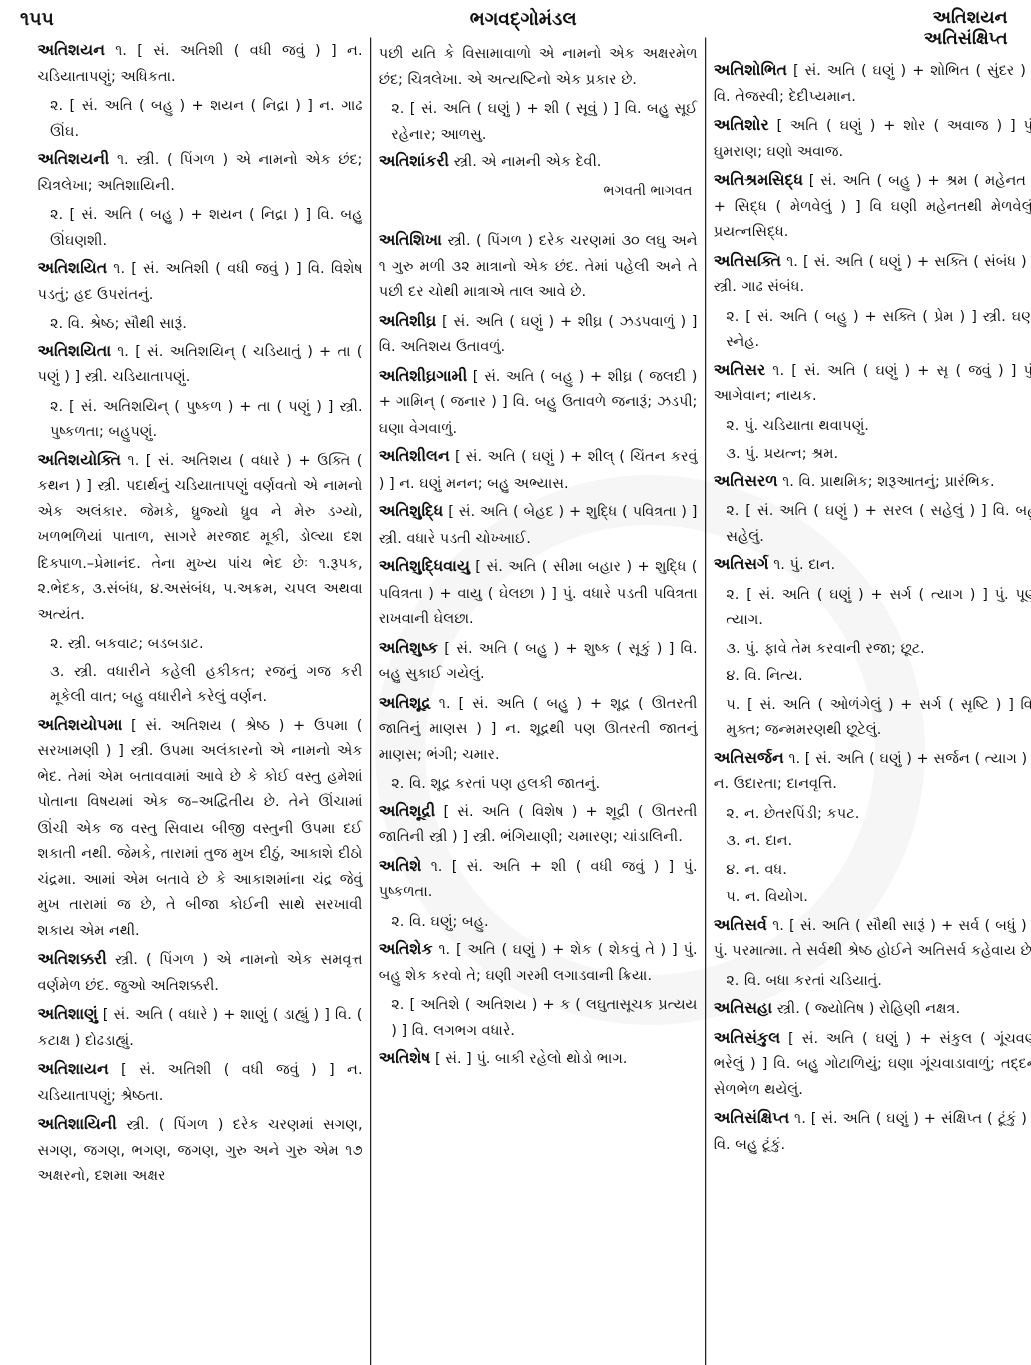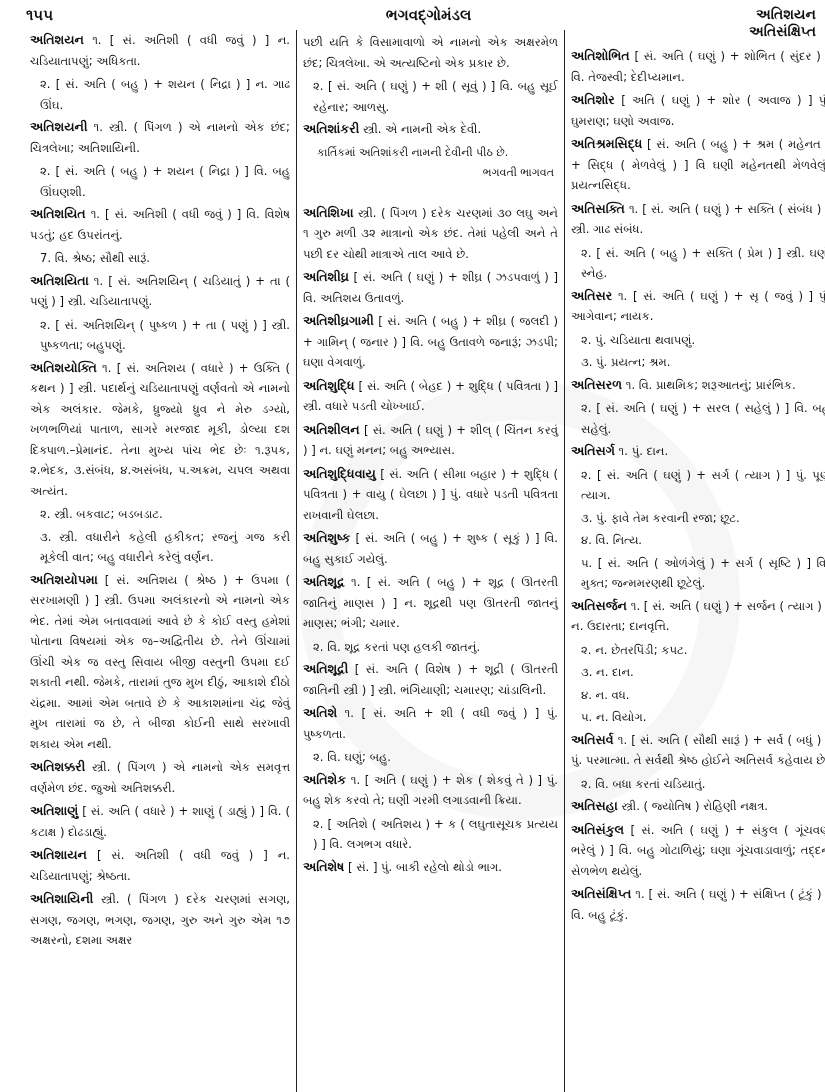--- a/index.html
+++ b/index.html
@@ -2,21 +2,21 @@
 <html><head>
 <meta charset="utf-8">
 <style>
   html, body { margin: 0; padding: 0; background: #ffffff; }
   body {
     width: 825px; height: 1092px; overflow: hidden; position: relative;
     font-family: "DejaVu Sans", "Liberation Sans", sans-serif;
     color: #111111;
   }
   .page-header {
-    position: absolute; left: 16px; top: 0; width: 808px; height: 52px;
+    position: absolute; left: 6px; top: 0; width: 808px; height: 52px;
   }
   .page-number {
     position: absolute; left: 10px; top: 6px; font-size: 15px; font-weight: bold;
   }
   .book-title {
     position: absolute; left: 0; width: 825px; top: 6px; text-align: center;
     font-size: 15px; font-weight: bold;
   }
   .guide-words {
     position: absolute; right: 8px; top: 6px; text-align: right;
@@ -61,43 +61,42 @@
 
 <div class="watermark"></div>
 
 <div class="columns">
   <div class="col col-1">
       <div class="entry"><span class="headword">અતિશયન</span> <span>૧. [ સં. અતિશી ( વધી જવું ) ] ન. ચડિયાતાપણું; અધિકતા.</span></div>
       <div class="sense">૨. [ સં. અતિ ( બહુ ) + શયન ( નિદ્રા ) ] ન. ગાઢ ઊંઘ.</div>
       <div class="entry"><span class="headword">અતિશયની</span> <span>૧. સ્ત્રી. ( પિંગળ ) એ નામનો એક છંદ; ચિત્રલેખા; અતિશાયિની.</span></div>
       <div class="sense">૨. [ સં. અતિ ( બહુ ) + શયન ( નિદ્રા ) ] વિ. બહુ ઊંઘણશી.</div>
       <div class="entry"><span class="headword">અતિશયિત</span> <span>૧. [ સં. અતિશી ( વધી જવું ) ] વિ. વિશેષ પડતું; હદ ઉપરાંતનું.</span></div>
-      <div class="sense">7. વિ. શ્રેષ્ઠ; સૌથી સારૂં.</div>
+      <div class="sense">૨. વિ. શ્રેષ્ઠ; સૌથી સારૂં.</div>
       <div class="entry"><span class="headword">અતિશયિતા</span> <span>૧. [ સં. અતિશયિન્ ( ચડિયાતું ) + તા ( પણું ) ] સ્ત્રી. ચડિયાતાપણું.</span></div>
       <div class="sense">૨. [ સં. અતિશયિન્ ( પુષ્કળ ) + તા ( પણું ) ] સ્ત્રી. પુષ્કળતા; બહુપણું.</div>
       <div class="entry"><span class="headword">અતિશયોક્તિ</span> <span>૧. [ સં. અતિશય ( વધારે ) + ઉક્તિ ( કથન ) ] સ્ત્રી. પદાર્થનું ચડિયાતાપણું વર્ણવતો એ નામનો એક અલંકાર. જેમકે, ધ્રુજ્યો ધ્રુવ ને મેરુ ડગ્યો, ખળભળિયાં પાતાળ, સાગરે મરજાદ મૂકી, ડોલ્યા દશ દિક્પાળ.–પ્રેમાનંદ. તેના મુખ્ય પાંચ ભેદ છેઃ ૧.રૂપક, ૨.ભેદક, ૩.સંબંધ, ૪.અસંબંધ, ૫.અક્રમ, ચપલ અથવા અત્યંત.</span></div>
       <div class="sense">૨. સ્ત્રી. બકવાટ; બડબડાટ.</div>
       <div class="sense">૩. સ્ત્રી. વધારીને કહેલી હકીકત; રજનું ગજ કરી મૂકેલી વાત; બહુ વધારીને કરેલું વર્ણન.</div>
       <div class="entry"><span class="headword">અતિશયોપમા</span> <span>[ સં. અતિશય ( શ્રેષ્ઠ ) + ઉપમા ( સરખામણી ) ] સ્ત્રી. ઉપમા અલંકારનો એ નામનો એક ભેદ. તેમાં એમ બતાવવામાં આવે છે કે કોઈ વસ્તુ હમેશાં પોતાના વિષયમાં એક જ–અદ્વિતીય છે. તેને ઊંચામાં ઊંચી એક જ વસ્તુ સિવાય બીજી વસ્તુની ઉપમા દઈ શકાતી નથી. જેમકે, તારામાં તુજ મુખ દીઠું, આકાશે દીઠો ચંદ્રમા. આમાં એમ બતાવે છે કે આકાશમાંના ચંદ્ર જેવું મુખ તારામાં જ છે, તે બીજા કોઈની સાથે સરખાવી શકાય એમ નથી.</span></div>
       <div class="entry"><span class="headword">અતિશક્કરી</span> <span>સ્ત્રી. ( પિંગળ ) એ નામનો એક સમવૃત્ત વર્ણમેળ છંદ. જુઓ અતિશક્કરી.</span></div>
       <div class="entry"><span class="headword">અતિશાણું</span> <span>[ સં. અતિ ( વધારે ) + શાણું ( ડાહ્યું ) ] વિ. ( કટાક્ષ ) દોઢડાહ્યું.</span></div>
       <div class="entry"><span class="headword">અતિશાયન</span> <span>[ સં. અતિશી ( વધી જવું ) ] ન. ચડિયાતાપણું; શ્રેષ્ઠતા.</span></div>
       <div class="entry"><span class="headword">અતિશાયિની</span> <span>સ્ત્રી. ( પિંગળ ) દરેક ચરણમાં સગણ, સગણ, જગણ, ભગણ, જગણ, ગુરુ અને ગુરુ એમ ૧૭ અક્ષરનો, દશમા અક્ષર</span></div>
     </div>
   <div class="col col-2">
       <div class="cont">પછી યતિ કે વિસામાવાળો એ નામનો એક અક્ષરમેળ છંદ; ચિત્રલેખા. એ અત્યષ્ટિનો એક પ્રકાર છે.</div>
       <div class="sense">૨. [ સં. અતિ ( ઘણું ) + શી ( સૂવું ) ] વિ. બહુ સૂઈ રહેનાર; આળસુ.</div>
       <div class="entry"><span class="headword">અતિશાંકરી</span> <span>સ્ત્રી. એ નામની એક દેવી.</span></div>
-      <div class="quote">કાર્તિકમાં અતિશાંકરી નામની દેવીની પીઠ છે.</div>
       <div class="quote-src">ભગવતી ભાગવત</div>
       <div class="entry"><span class="headword">અતિશિખા</span> <span>સ્ત્રી. ( પિંગળ ) દરેક ચરણમાં ૩૦ લઘુ અને ૧ ગુરુ મળી ૩૨ માત્રાનો એક છંદ. તેમાં પહેલી અને તે પછી દર ચોથી માત્રાએ તાલ આવે છે.</span></div>
       <div class="entry"><span class="headword">અતિશીઘ્ર</span> <span>[ સં. અતિ ( ઘણું ) + શીઘ્ર ( ઝડપવાળું ) ] વિ. અતિશય ઉતાવળું.</span></div>
       <div class="entry"><span class="headword">અતિશીઘ્રગામી</span> <span>[ સં. અતિ ( બહુ ) + શીઘ્ર ( જલદી ) + ગામિન્ ( જનાર ) ] વિ. બહુ ઉતાવળે જનારૂં; ઝડપી; ઘણા વેગવાળું.</span></div>
+      <div class="entry"><span class="headword">અતિશીલન</span> <span>[ સં. અતિ ( ઘણું ) + શીલ્ ( ચિંતન કરવું ) ] ન. ઘણું મનન; બહુ અભ્યાસ.</span></div>
       <div class="entry"><span class="headword">અતિશુદ્ધિ</span> <span>[ સં. અતિ ( બેહદ ) + શુદ્ધિ ( પવિત્રતા ) ] સ્ત્રી. વધારે પડતી ચોખ્ખાઈ.</span></div>
-      <div class="entry"><span class="headword">અતિશીલન</span> <span>[ સં. અતિ ( ઘણું ) + શીલ્ ( ચિંતન કરવું ) ] ન. ઘણું મનન; બહુ અભ્યાસ.</span></div>
       <div class="entry"><span class="headword">અતિશુદ્ધિવાયુ</span> <span>[ સં. અતિ ( સીમા બહાર ) + શુદ્ધિ ( પવિત્રતા ) + વાયુ ( ઘેલછા ) ] પું. વધારે પડતી પવિત્રતા રાખવાની ઘેલછા.</span></div>
       <div class="entry"><span class="headword">અતિશુષ્ક</span> <span>[ સં. અતિ ( બહુ ) + શુષ્ક ( સૂકું ) ] વિ. બહુ સુકાઈ ગયેલું.</span></div>
       <div class="entry"><span class="headword">અતિશૂદ્ર</span> <span>૧. [ સં. અતિ ( બહુ ) + શૂદ્ર ( ઊતરતી જાતિનું માણસ ) ] ન. શૂદ્રથી પણ ઊતરતી જાતનું માણસ; ભંગી; ચમાર.</span></div>
       <div class="sense">૨. વિ. શૂદ્ર કરતાં પણ હલકી જાતનું.</div>
       <div class="entry"><span class="headword">અતિશૂદ્રી</span> <span>[ સં. અતિ ( વિશેષ ) + શૂદ્રી ( ઊતરતી જાતિની સ્ત્રી ) ] સ્ત્રી. ભંગિયાણી; ચમારણ; ચાંડાલિની.</span></div>
       <div class="entry"><span class="headword">અતિશે</span> <span>૧. [ સં. અતિ + શી ( વધી જવું ) ] પું. પુષ્કળતા.</span></div>
       <div class="sense">૨. વિ. ઘણું; બહુ.</div>
       <div class="entry"><span class="headword">અતિશેક</span> <span>૧. [ અતિ ( ઘણું ) + શેક ( શેકવું તે ) ] પું. બહુ શેક કરવો તે; ઘણી ગરમી લગાડવાની ક્રિયા.</span></div>
       <div class="sense">૨. [ અતિશે ( અતિશય ) + ક ( લઘુતાસૂચક પ્રત્યય ) ] વિ. લગભગ વધારે.</div>
       <div class="entry"><span class="headword">અતિશેષ</span> <span>[ સં. ] પું. બાકી રહેલો થોડો ભાગ.</span></div>

